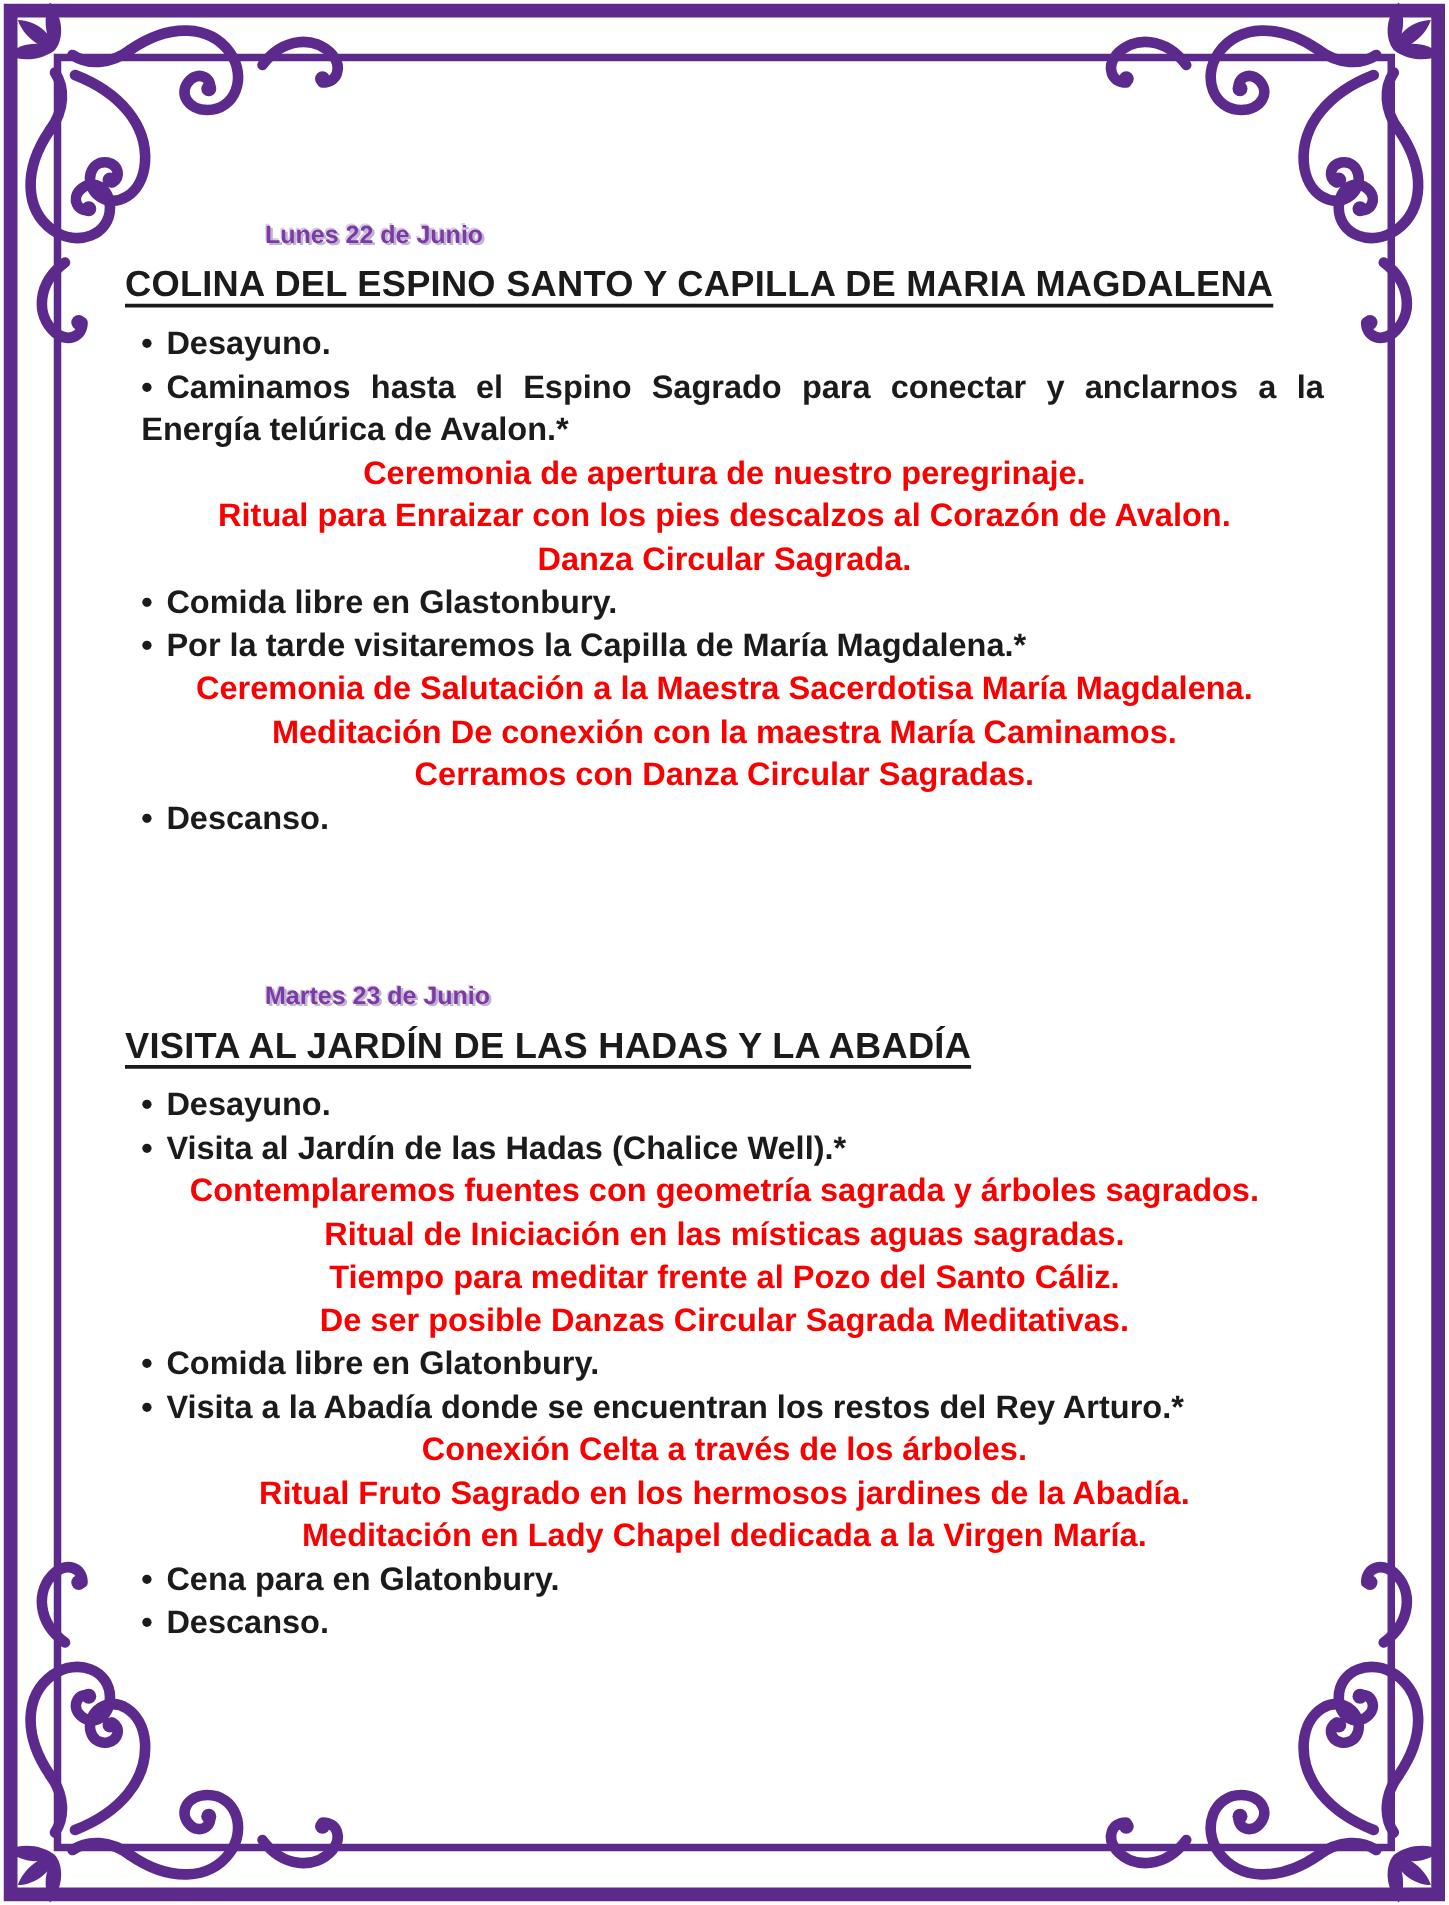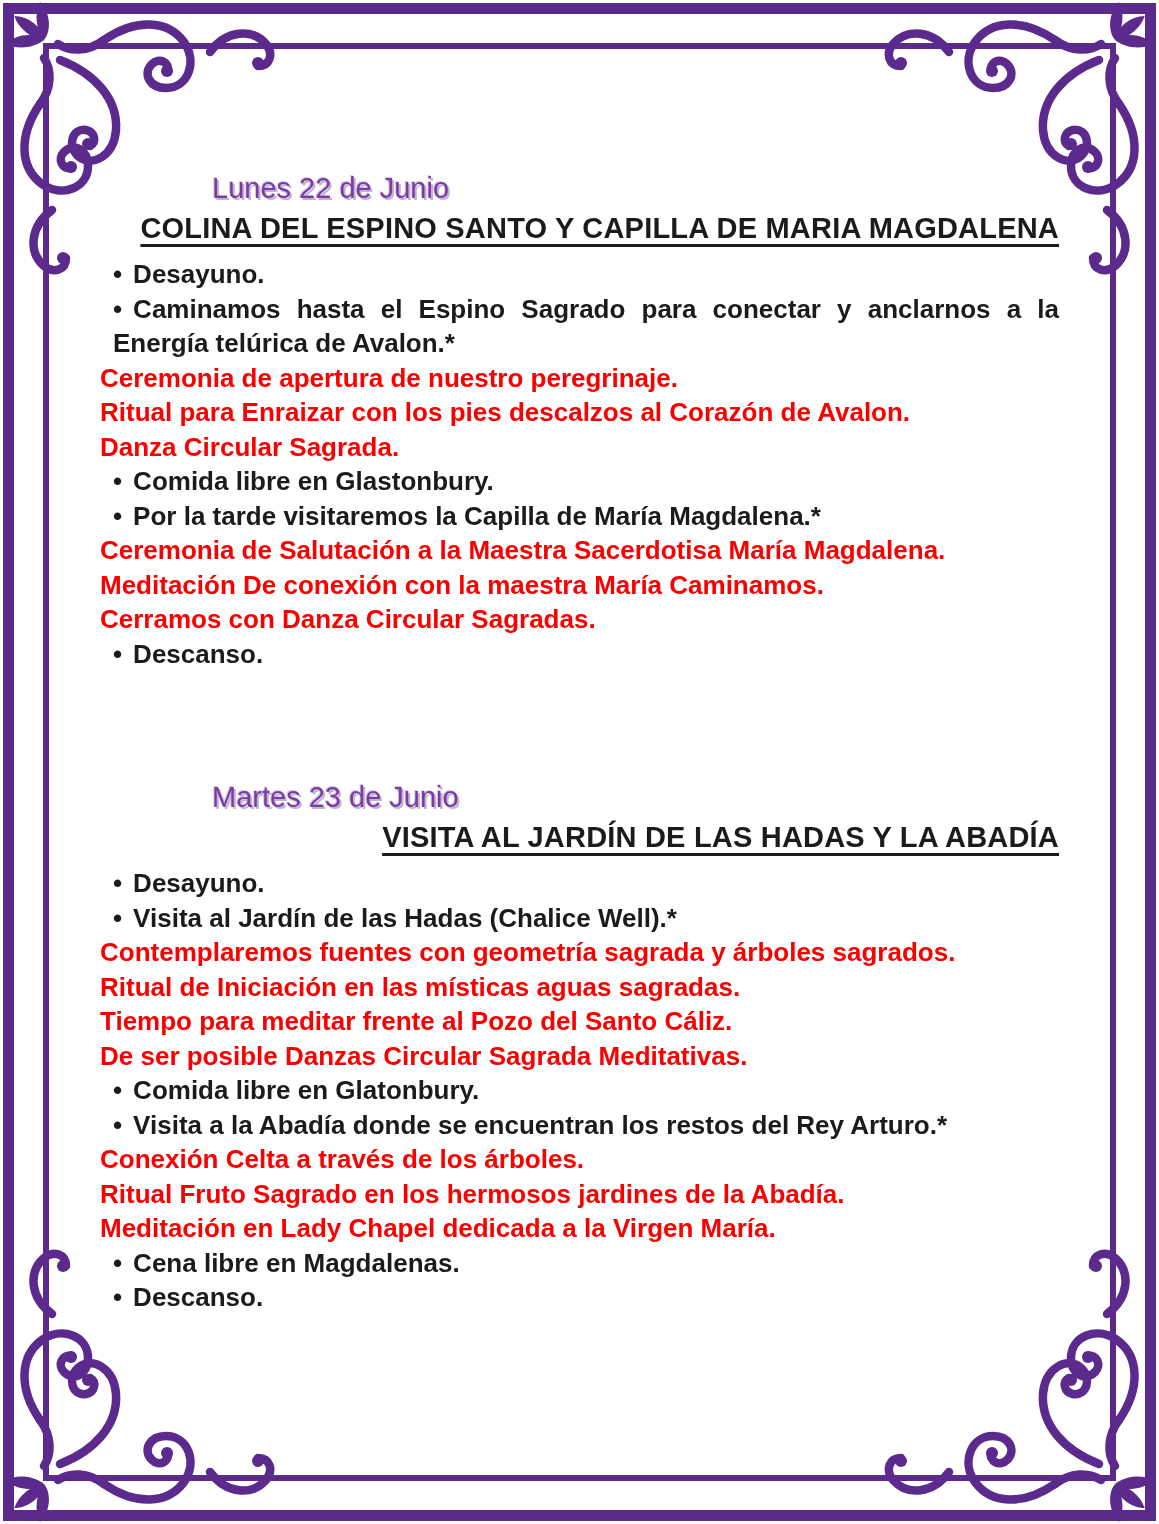--- a/index.html
+++ b/index.html
@@ -13,31 +13,31 @@
   .frame-outer{position:absolute;inset:3px;border:11px solid var(--purple);pointer-events:none;}
   .frame-inner{position:absolute;inset:43px;border:6px solid var(--purple);pointer-events:none;}
   .corner{position:absolute;width:280px;height:280px;color:var(--purple);pointer-events:none;}
   .corner.tl{top:0;left:0;}
   .corner.tr{top:0;right:0;transform:scaleX(-1);}
   .corner.bl{bottom:0;left:0;transform:scaleY(-1);}
   .corner.br{bottom:0;right:0;transform:scale(-1,-1);}
   
   .content{position:absolute;top:0;left:0;right:0;padding:168px 100px 0 100px;}
   .day-heading{
-    color:var(--hpurple);font-size:29px;line-height:40px;font-weight:normal;
+    color:var(--hpurple);font-size:20px;line-height:40px;font-weight:bold;
     margin:0 0 0 112px;
     text-shadow:2px 2px 0 #c3b2d4, -1px -1px 0 #d8cde2;
   }
   .section-title{
-    color:var(--black);text-align:right;font-size:29px;line-height:40px;font-weight:bold;
+    color:var(--black);text-align:left;font-size:29px;line-height:40px;font-weight:bold;
     text-decoration:underline;text-decoration-thickness:3px;text-underline-offset:6px;
     letter-spacing:0.2px;margin:0 0 9px 0;
   }
   .line{font-size:26px;line-height:34.5px;font-weight:bold;margin:0;}
-  .line.red{color:var(--red);}
+  .line.red{color:var(--red);text-align:center;}
   .line.bullet{color:var(--black);padding-left:13px;}
   .line.bullet .dot{margin-right:11px;}
   .line.bullet-justify{color:var(--black);padding-left:13px;text-align:justify;text-align-last:left;}
   .line.bullet-justify .dot{margin-right:11px;}
   .section-2{margin-top:106px;}
 </style>
 </head>
 <body style="background: rgb(255, 255, 255);">
 
 <div class="frame-outer"></div>
@@ -156,17 +156,17 @@
     <div class="line bullet"><span class="dot">•</span><span>Visita al Jardín de las Hadas (Chalice Well).*</span></div>
     <div class="line red">Contemplaremos fuentes con geometría sagrada y árboles sagrados.</div>
     <div class="line red">Ritual de Iniciación en las místicas aguas sagradas.</div>
     <div class="line red">Tiempo para meditar frente al Pozo del Santo Cáliz.</div>
     <div class="line red">De ser posible Danzas Circular Sagrada Meditativas.</div>
     <div class="line bullet"><span class="dot">•</span><span>Comida libre en Glatonbury.</span></div>
     <div class="line bullet"><span class="dot">•</span><span>Visita a la Abadía donde se encuentran los restos del Rey Arturo.*</span></div>
     <div class="line red">Conexión Celta a través de los árboles.</div>
     <div class="line red">Ritual Fruto Sagrado en los hermosos jardines de la Abadía.</div>
     <div class="line red">Meditación en Lady Chapel dedicada a la Virgen María.</div>
-    <div class="line bullet"><span class="dot">•</span><span>Cena libre en Magdalenas.</span></div>
+    <div class="line bullet"><span class="dot">•</span><span>Cena para en Glatonbury.</span></div>
     <div class="line bullet"><span class="dot">•</span><span>Descanso.</span></div>
   </section>
 
 </div>
 
 </body></html>

